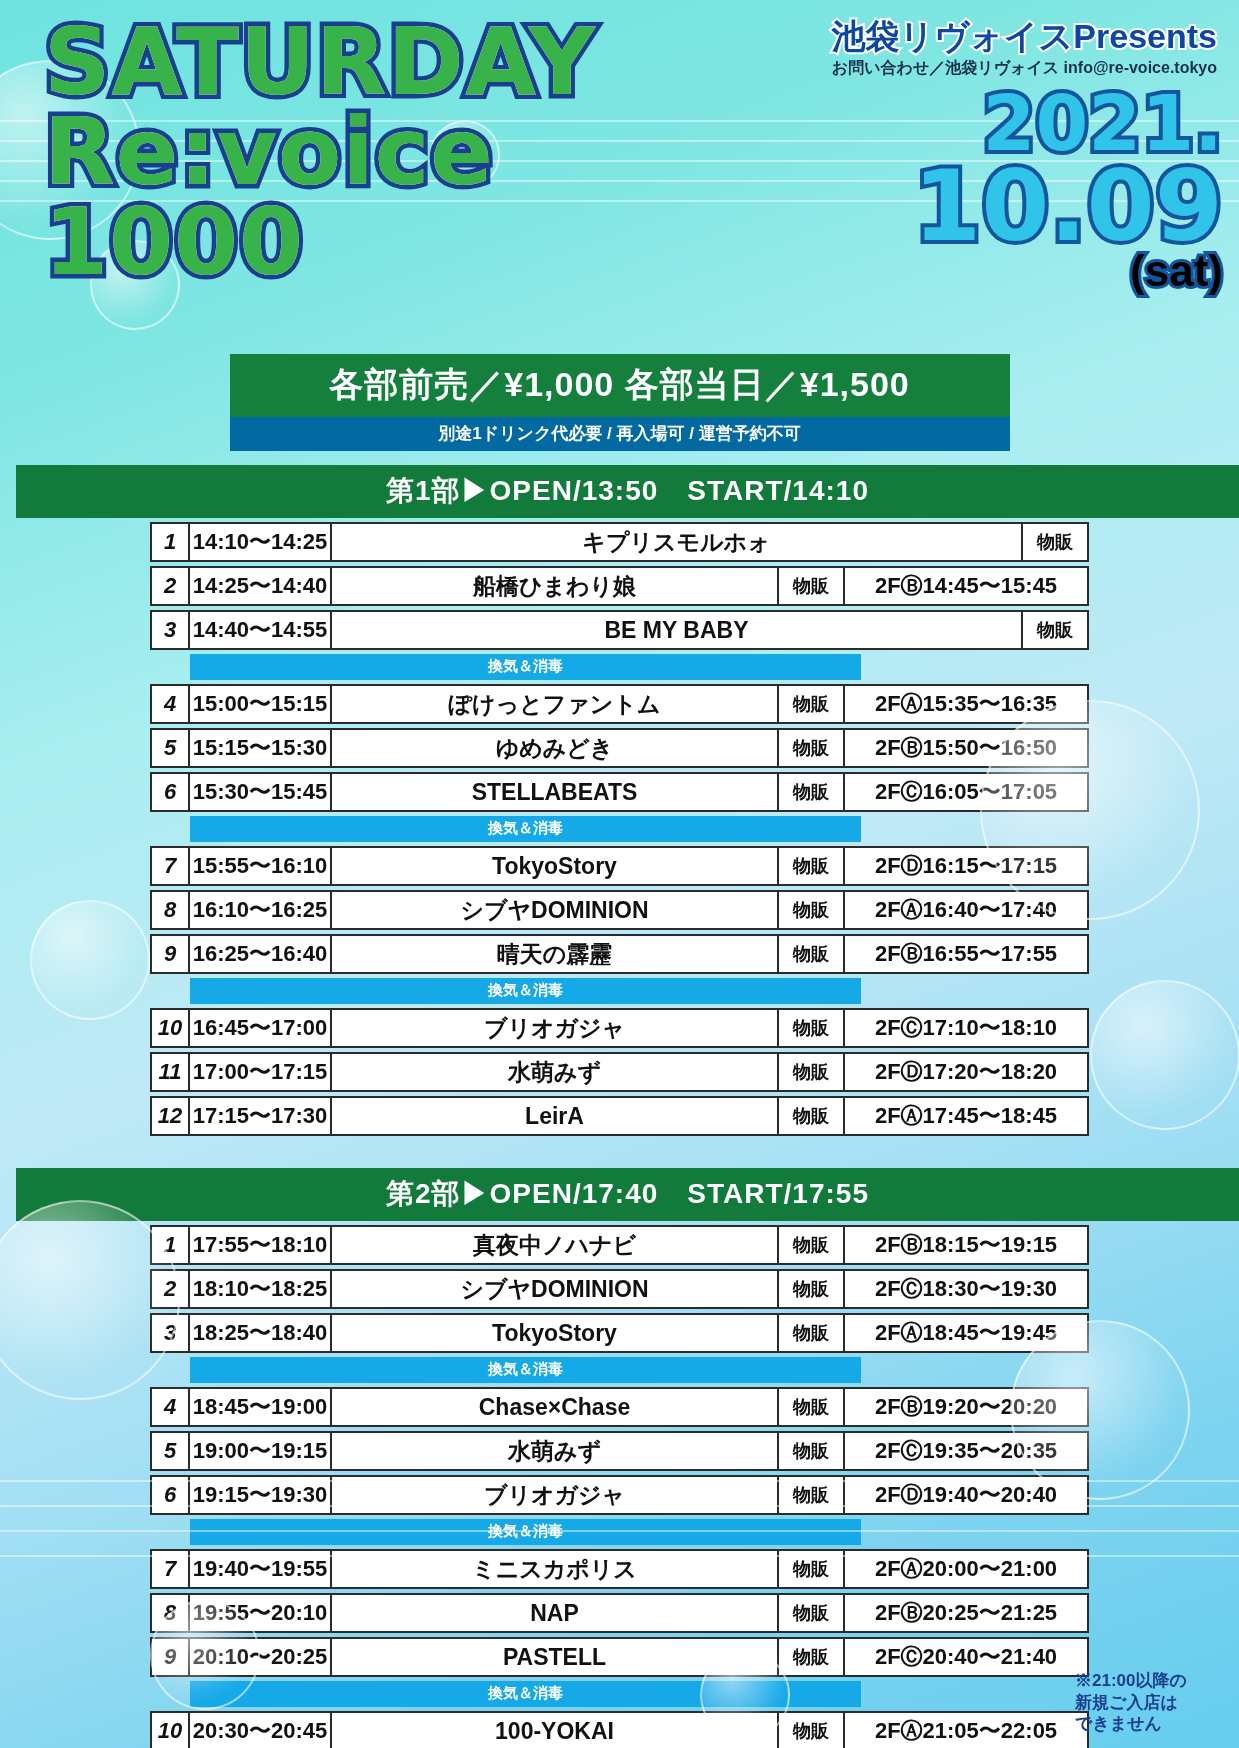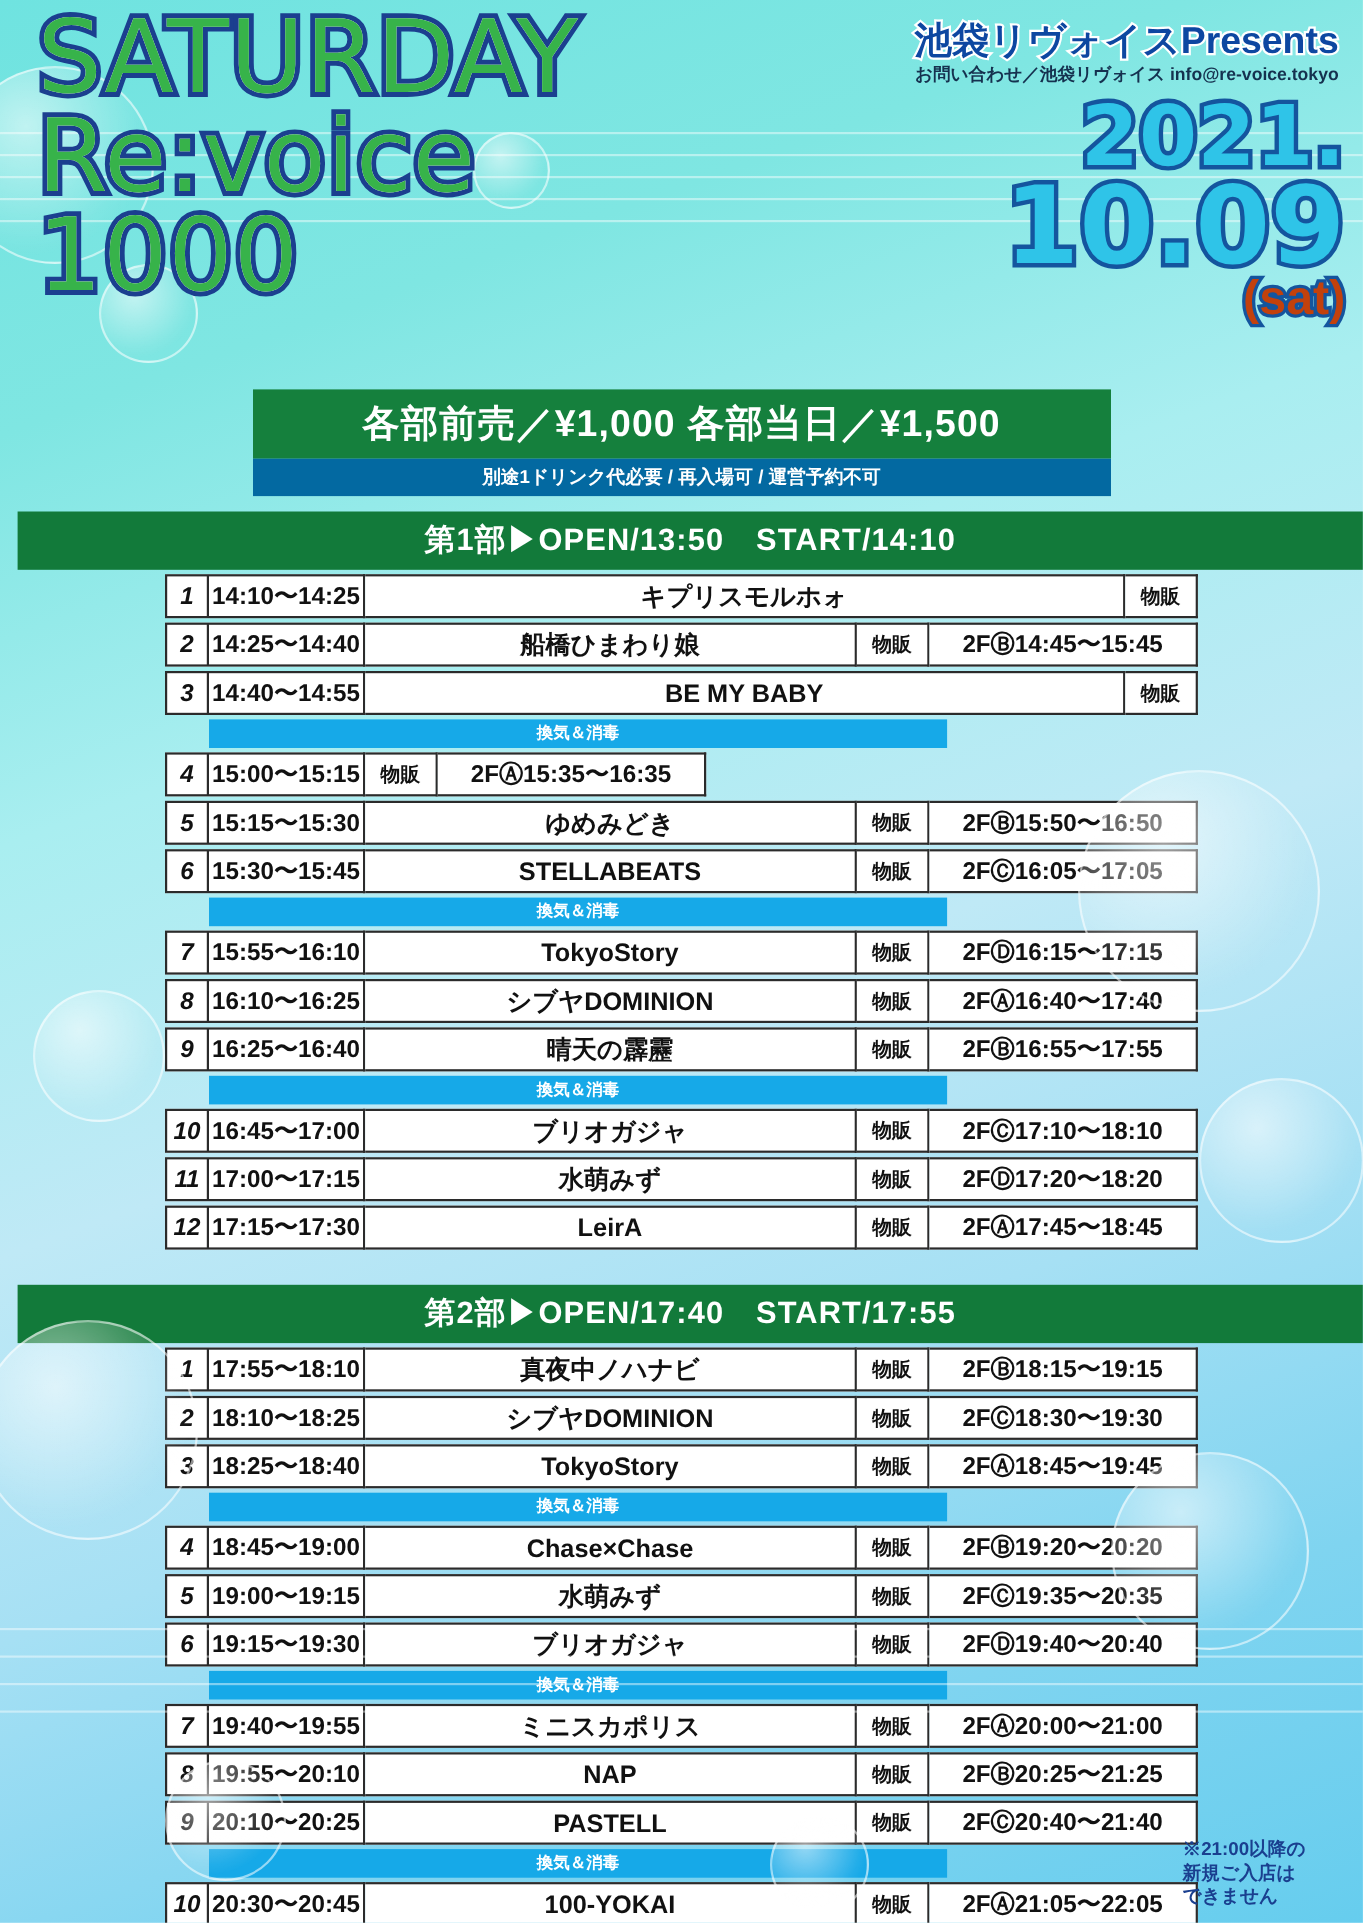--- a/index.html
+++ b/index.html
@@ -16,29 +16,29 @@
   .bb { position:absolute; border-radius:50%; border:2px solid rgba(255,255,255,.55); background:radial-gradient(circle at 35% 30%, rgba(255,255,255,.55), rgba(255,255,255,.06) 60%, rgba(255,255,255,0) 70%); }
   .staff { position:absolute; left:0; width:100%; height:2px; background:rgba(255,255,255,.45); }
 
   .page { position:relative; width:1239px; height:1748px; }
 
   
   .header { position:relative; height:360px; }
   .title-block { position:absolute; left:34px; top:8px; width:730px; }
   .big-title {
     font-family:"DejaVu Sans", sans-serif;
-    font-weight:normal;
+    font-weight:bold;
     font-size:86px;
     line-height:0.98;
     letter-spacing:1px;
     color:#37b34a;
     -webkit-text-stroke:9px #1b3f8f;
     paint-order: stroke fill;
     text-shadow:0 0 0 #fff;
-    margin:0;
+    margin:10px;
   }
   .big-title .ln { display:block; white-space:nowrap; }
   .ln1 { font-size:92px; }
   .ln2 { font-size:92px; }
   .ln3 { font-size:92px; }
 
   .presents {
     position:absolute; right:22px; top:14px; width:450px; text-align:right;
     font-weight:bold; font-size:34px; color:#0d47a1;
     -webkit-text-stroke:4px #ffffff; paint-order: stroke fill;
@@ -50,21 +50,21 @@
   }
   .date-block { position:absolute; right:16px; top:88px; width:430px; text-align:right; }
   .date-year, .date-day {
     font-family:"DejaVu Sans", sans-serif; font-weight:bold;
     color:#2fc4e8; -webkit-text-stroke:8px #14559e; paint-order: stroke fill;
     line-height:0.95; display:block;
   }
   .date-year { font-size:76px; }
   .date-day { font-size:98px; }
   .date-dow {
-    display:block; font-weight:bold; font-size:44px; color:#c2410c;
+    display:block; font-weight:bold; font-size:44px; color:#000000;
     -webkit-text-stroke:6px #14559e; paint-order: stroke fill; line-height:1;
     margin-top:-4px;
   }
 
   
   .price-wrap { position:relative; margin-top:-6px; }
   .price-main {
     margin:0 auto; width:780px; background:#15803d; color:#fff;
     text-align:center; font-weight:bold; font-size:34px; padding:8px 0 9px;
     letter-spacing:1px;
@@ -171,20 +171,21 @@
         <div class="row">
           <div class="cell c-no">3</div>
           <div class="cell c-time">14:40〜14:55</div>
           <div class="cell c-act">BE MY BABY</div>
           <div class="cell c-bh">物販</div>
         </div>
         <div class="break">換気＆消毒</div>
         <div class="row">
           <div class="cell c-no">4</div>
           <div class="cell c-time">15:00〜15:15</div>
+          <div class="cell c-act">ぽけっとファントム</div>
           <div class="cell c-bh">物販</div>
           <div class="cell c-bt">2FⒶ15:35〜16:35</div>
         </div>
         <div class="row">
           <div class="cell c-no">5</div>
           <div class="cell c-time">15:15〜15:30</div>
           <div class="cell c-act">ゆめみどき</div>
           <div class="cell c-bh">物販</div>
           <div class="cell c-bt">2FⒷ15:50〜16:50</div>
         </div>

